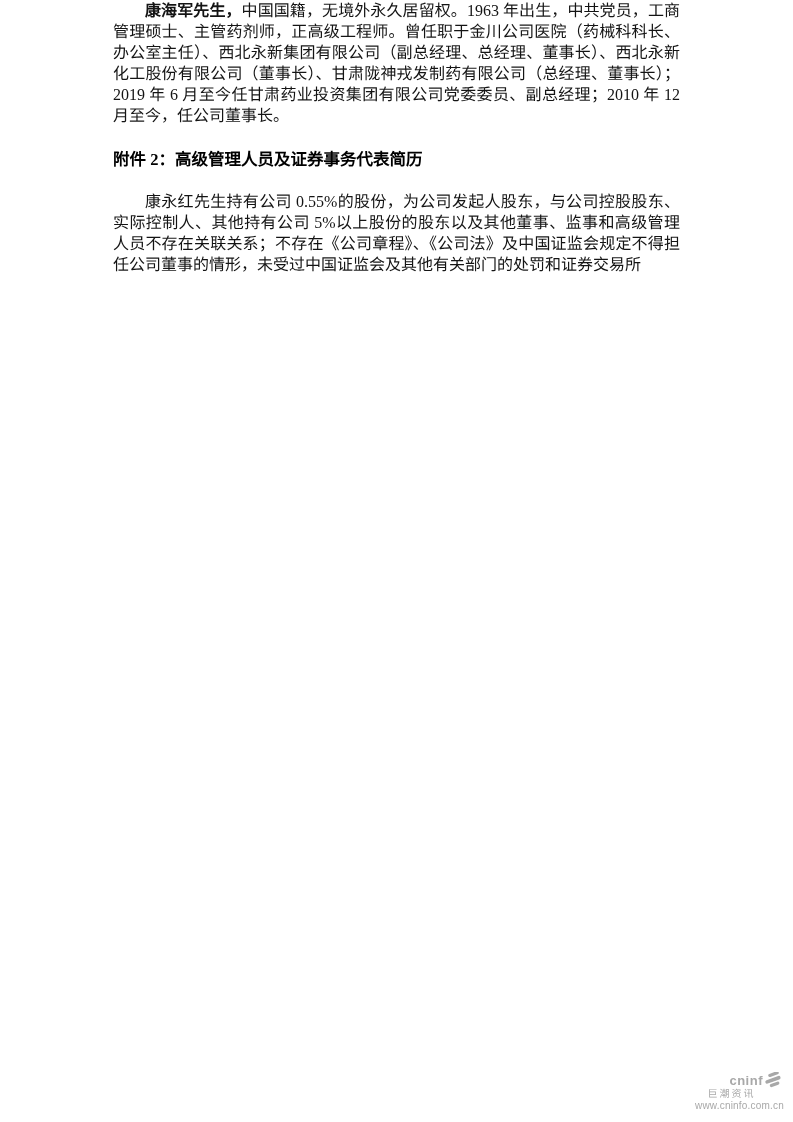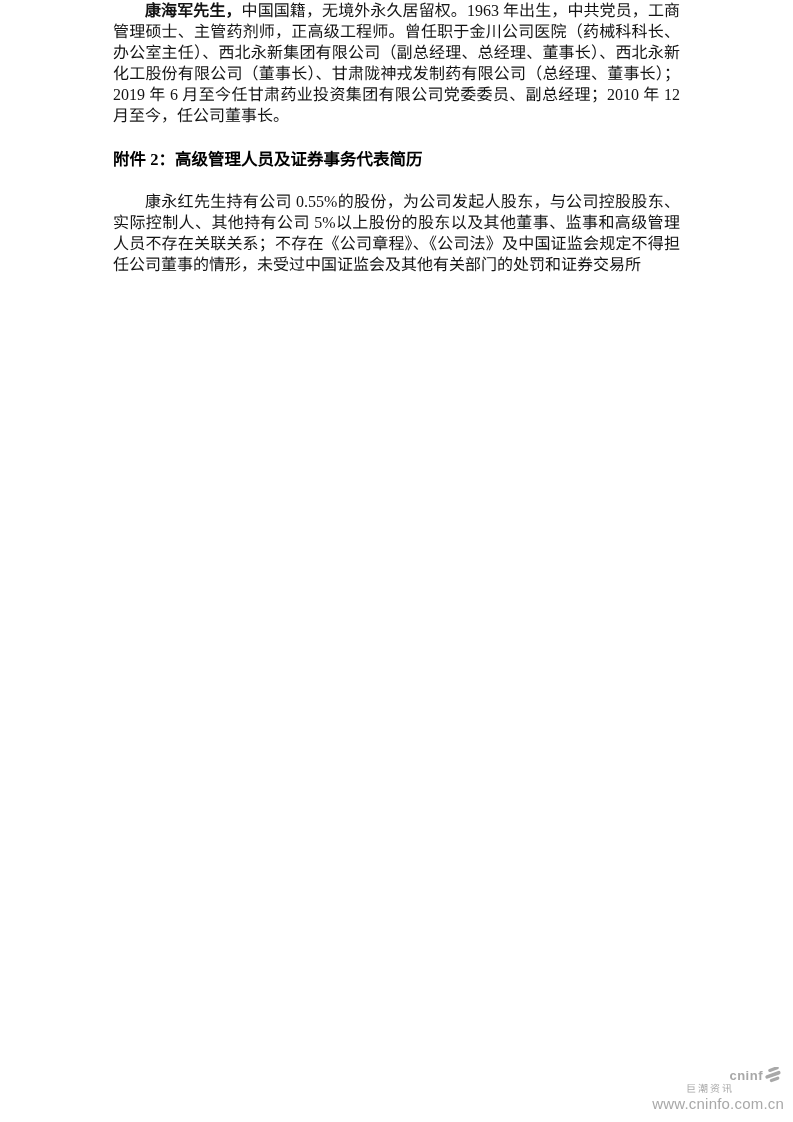--- a/index.html
+++ b/index.html
@@ -64,21 +64,21 @@
     font-size: 13px;
     font-weight: bold;
     letter-spacing: 0.5px;
   }
   .cninfo-cn {
     font-size: 10px;
     letter-spacing: 2px;
     margin: 1px 16px 2px 0;
   }
   .cninfo-url {
-    font-size: 15px;
+    font-size: 10px;
     letter-spacing: 0.2px;
     white-space: nowrap;
   }
 </style>
 </head>
 <body>
 
 <div class="content">
 
 

